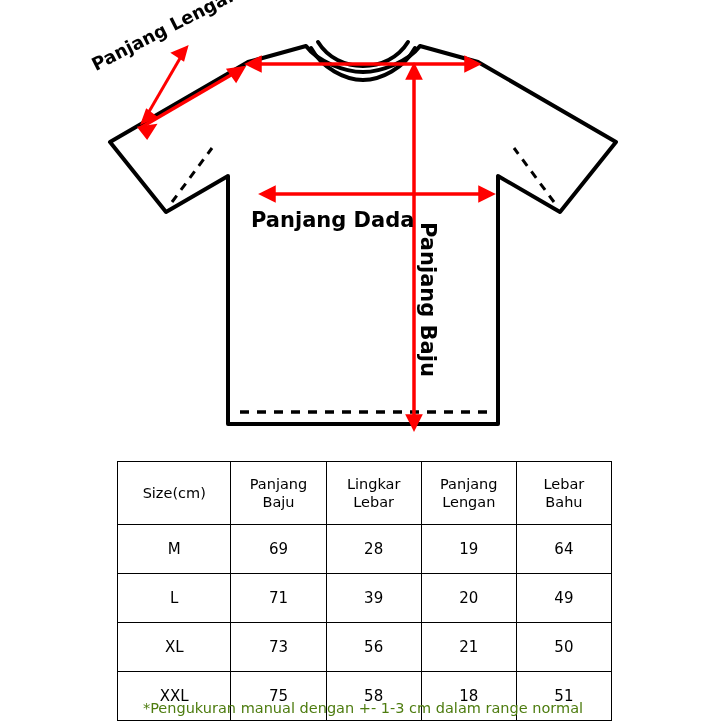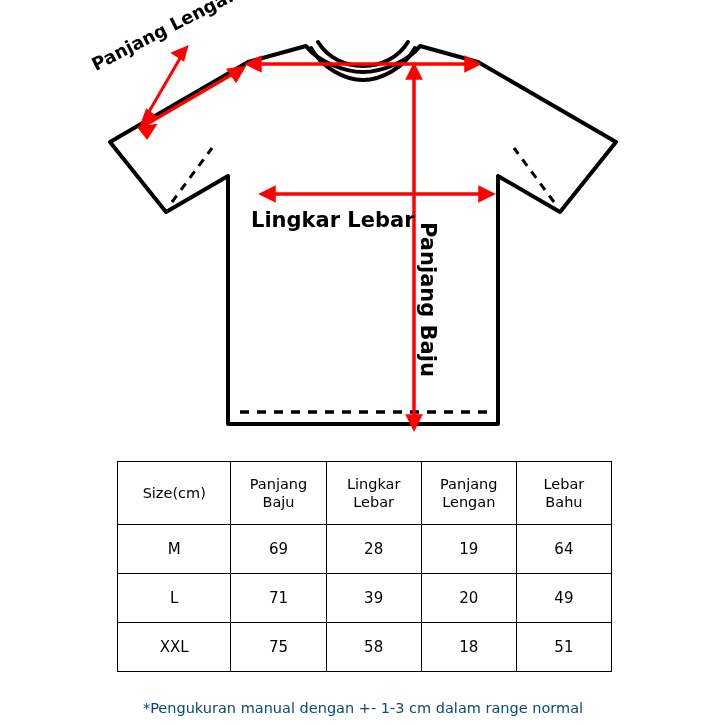--- a/index.html
+++ b/index.html
@@ -90,21 +90,21 @@
   #size-table td.colx { width: 19.25%; }
   .hdr-two-line span { display: block; }
   
   #footnote {
     position: absolute;
     left: 0;
     top: 700px;
     width: 726px;
     text-align: center;
     font-size: 14.5px;
-    color: #0c4a6e;
+    color: #4d7c0f;
   }
 </style>
 </head>
 <body>
 
 <div id="root">
 
   <div id="diagram">
     <svg width="726" height="440" viewBox="0 0 726 440" xmlns="http://www.w3.org/2000/svg">
 
@@ -160,21 +160,21 @@
 
         <g>
           <line x1="414" y1="66" x2="414" y2="428"></line>
           <polygon points="414,66 408,78 420,78"></polygon>
           <polygon points="414,428 408,416 420,416"></polygon>
         </g>
       </g>
     </svg>
 
     <div class="lbl" id="label-panjang-lengan">Panjang Lengan</div>
-    <div class="lbl" id="label-lingkar-dada">Lingkar Lebar</div>
+    <div class="lbl" id="label-lingkar-dada">Panjang Dada</div>
     <div class="lbl" id="label-panjang-baju">Panjang Baju</div>
   </div>
 
   <table id="size-table">
     <thead>
       <tr>
         <td class="col0 hdr-two-line">
           <span>Size(cm)</span>
         </td>
         <td class="colx hdr-two-line">
@@ -204,20 +204,27 @@
         <td class="colx">64</td>
       </tr>
       <tr>
         <td class="col0">L</td>
         <td class="colx">71</td>
         <td class="colx">39</td>
         <td class="colx">20</td>
         <td class="colx">49</td>
       </tr>
       <tr>
+        <td class="col0">XL</td>
+        <td class="colx">73</td>
+        <td class="colx">56</td>
+        <td class="colx">21</td>
+        <td class="colx">50</td>
+      </tr>
+      <tr>
         <td class="col0">XXL</td>
         <td class="colx">75</td>
         <td class="colx">58</td>
         <td class="colx">18</td>
         <td class="colx">51</td>
       </tr>
     </tbody>
   </table>
 
   <div id="footnote">*Pengukuran manual dengan +- 1-3 cm dalam range normal</div>

